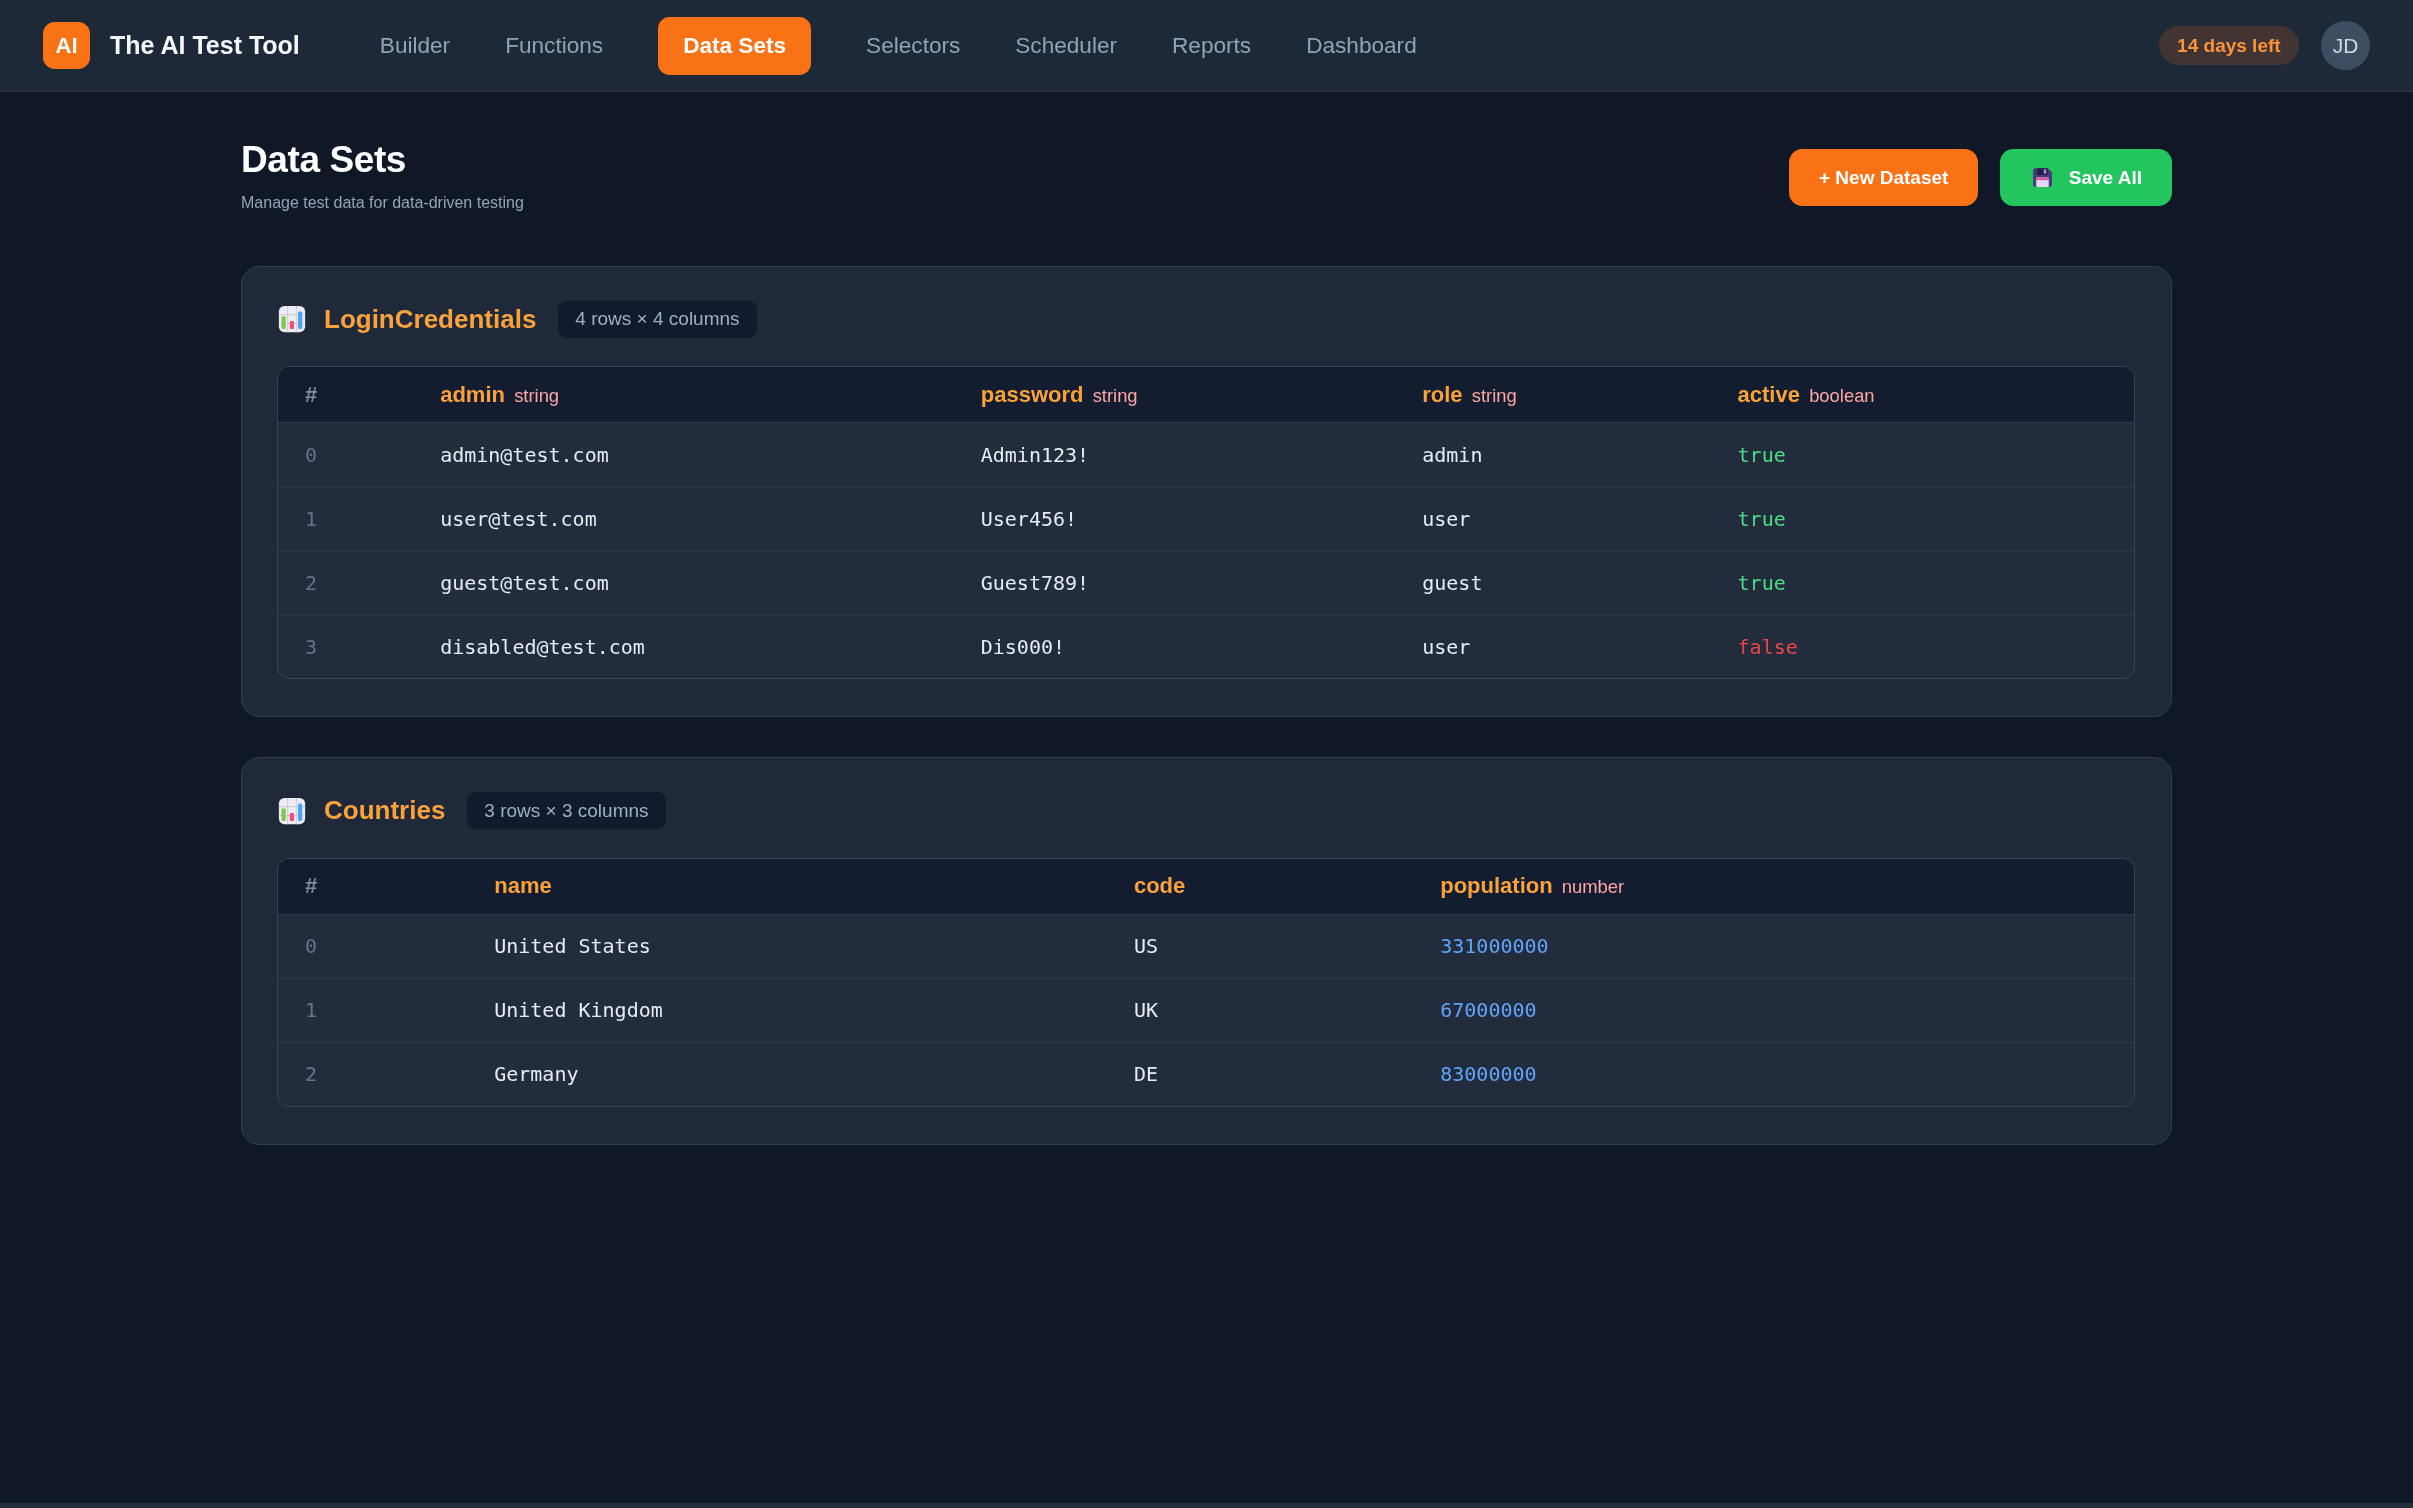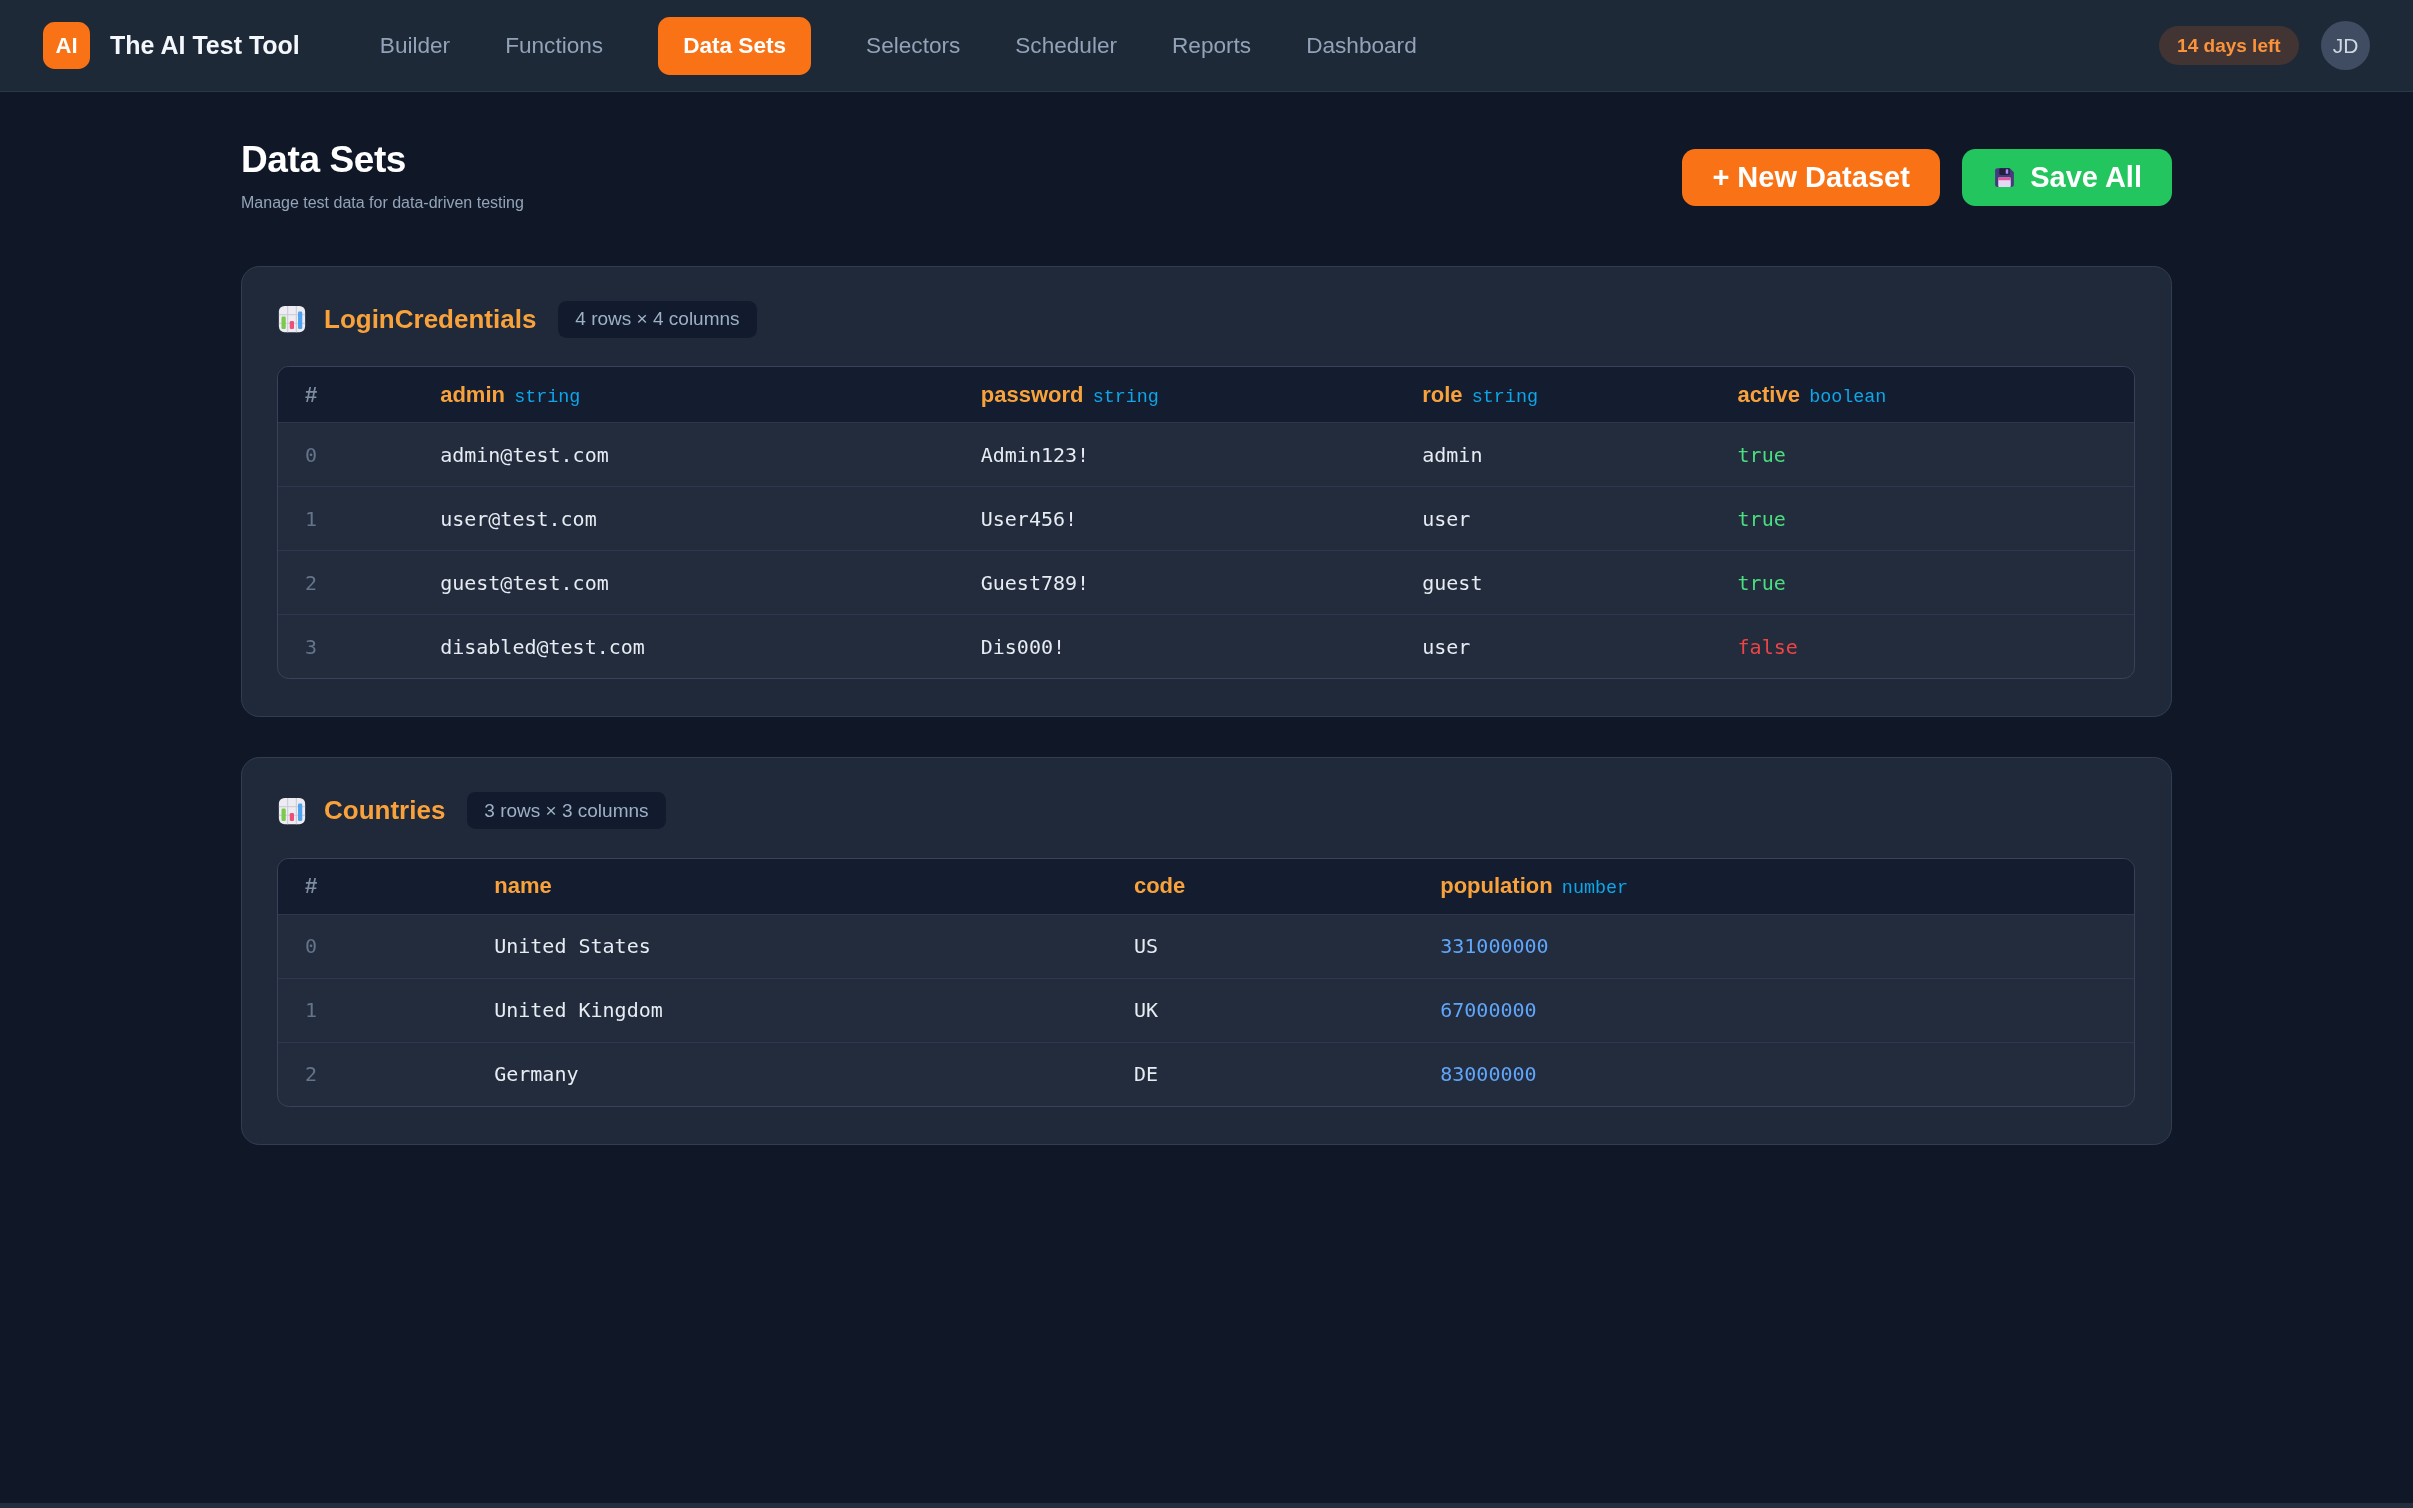--- a/index.html
+++ b/index.html
@@ -50,21 +50,21 @@
   }
   
   main{width:1931px;margin:0 auto;}
   .page-head{display:flex;justify-content:space-between;align-items:flex-start;margin-top:47px;}
   .page-title{margin:0;font-size:37px;font-weight:700;color:#fff;letter-spacing:-0.4px;}
   .page-subtitle{margin:12.6px 0 0 0;font-size:16px;color:var(--text-secondary);}
   .actions{display:flex;gap:22px;margin-top:10px;}
   .btn{
     display:inline-flex;align-items:center;gap:13.4px;height:57px;padding:0 30px;
     border:none;border-radius:13.4px;cursor:pointer;
-    font-family:inherit;font-size:29px;font-weight:700;color:#fff;white-space:nowrap;
+    font-family:inherit;font-size:19px;font-weight:700;color:#fff;white-space:nowrap;
   }
   .btn-orange{background:var(--accent-orange);}
   .btn-green{background:var(--save-green);}
   
   #cards{margin-top:54px;}
   .card{
     background:var(--card-bg);border:0.8px solid var(--border);border-radius:18.4px;
     padding:34px 36px 37px 35px;margin-bottom:40px;margin-top:12px;
   }
   .card-head{display:flex;align-items:center;gap:17px;margin-bottom:28.5px;}
@@ -77,21 +77,21 @@
   .tbl{
     border:0.8px solid var(--table-border);border-radius:11.7px;overflow:hidden;
     background:var(--row-bg);
   }
   .thead{
     display:flex;align-items:center;background:var(--table-header-bg);
     height:55px;padding:0 27px;
   }
   .th{font-size:22px;font-weight:700;color:var(--title-orange);white-space:nowrap;}
   .th.index{color:#7e8ca1;}
-  .th .type{font-size:18.4px;font-weight:400;color:#0ea5e9;margin-left:9.2px;font-family:Liberation Mono, monospace;}
+  .th .type{font-size:18.4px;font-weight:400;color:#fca5a5;margin-left:9.2px;}
   .row{
     display:flex;align-items:center;height:64px;padding:0 27px;
     border-top:0.8px solid var(--divider);
     font-family:"DejaVu Sans Mono", monospace;font-size:20px;color:var(--cell-text);
   }
   .cell{white-space:nowrap;overflow:hidden;}
   .cell.index{color:var(--index-gray);}
   .cell.bool-true{color:var(--bool-true-green);}
   .cell.bool-false{color:var(--bool-false-red);}
   .cell.number{color:var(--number-blue);}

